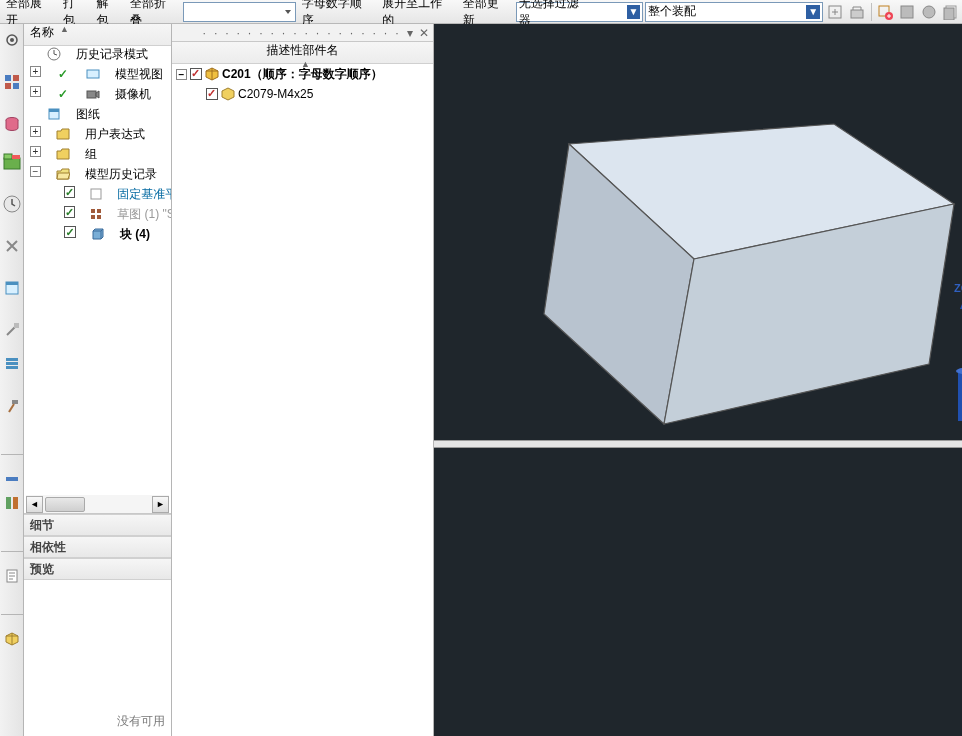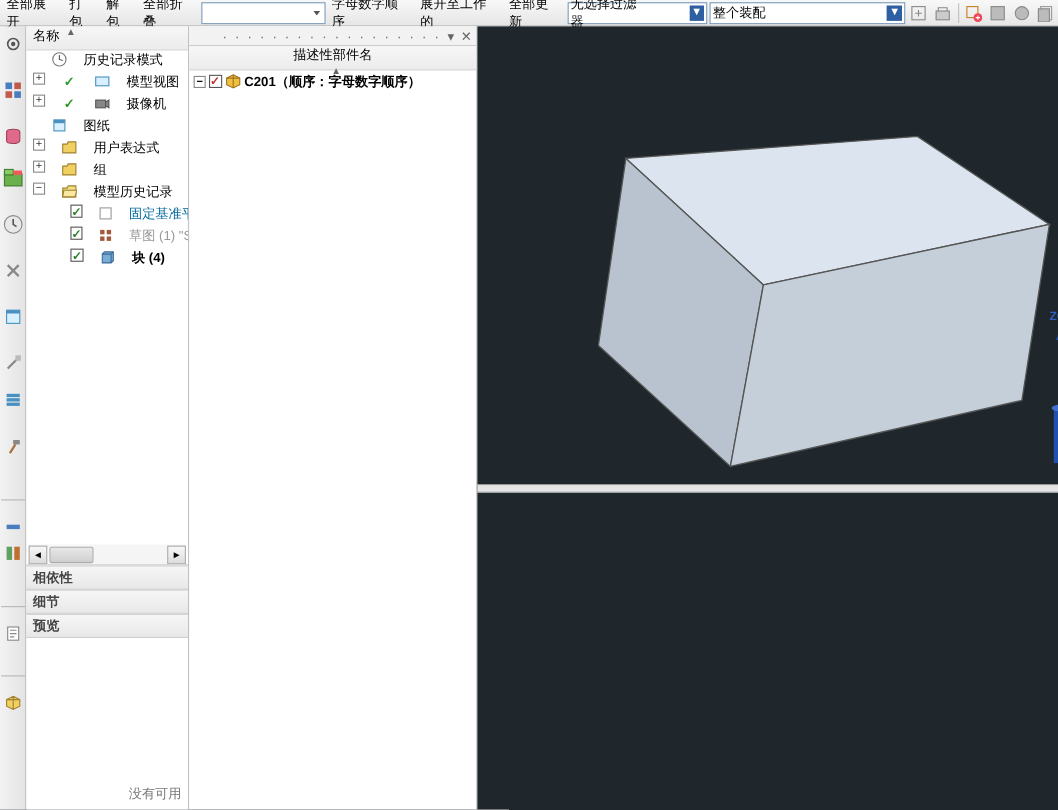--- a/index.html
+++ b/index.html
@@ -332,22 +332,22 @@
           </span>
         <span style="font-weight:bold">块 (4)</span>
       </div>
       <div class="scrolltrack">
         <span class="sbtn">◄</span>
         <span class="thumb"></span>
         <span class="track"></span>
         <span class="sbtn">►</span>
       </div>
     </div>
+    <div class="nav-sec">细节</div>
     <div class="nav-sec">相依性</div>
-    <div class="nav-sec">细节</div>
     <div class="nav-sec">预览</div>
     <div class="preview-area">
       <span class="ph">没有可用</span>
     </div>
   </div>
 
   <div class="desc-panel">
     <div class="desc-title">
       <span class="dots">· · · · · · · · · · · · · · · · · ·</span>
       <span>▾</span>
@@ -359,20 +359,27 @@
     </div>
     <div class="desc-tree">
       <div class="dt-row bold">
         <span class="exp">−</span>
         <span class="chk on"></span>
         <span class="cube-ico"><svg width="14" height="14" viewBox="0 0 14 14">
               <path d="M7 1 L13 4 L13 10 L7 13 L1 10 L1 4 Z" fill="#f0c040" stroke="#a07020"></path>
               <path d="M7 1 L7 13 M1 4 L13 4" stroke="#a07020" fill="none"></path>
             </svg></span>
         <span>C201（顺序：字母数字顺序）</span>
+      </div>
+      <div class="dt-row" style="padding-left:34px">
+        <span class="chk on"></span>
+        <span class="cube-ico"><svg width="14" height="14" viewBox="0 0 14 14">
+              <path d="M7 1 L13 4 L13 10 L7 13 L1 10 L1 4 Z" fill="#f0d060" stroke="#a08030"></path>
+            </svg></span>
+        <span>C2079-M4x25</span>
       </div>
     </div>
   </div>
 
   <div class="view3d">
     <svg class="cube3d" width="430" height="360" viewBox="0 0 430 360">
       <polygon points="35,40 300,20 420,100 160,155" fill="#dce5ef" stroke="#555" stroke-width="1.2"></polygon>
       <polygon points="35,40 160,155 130,320 10,210" fill="#b8c3cf" stroke="#555" stroke-width="1.2"></polygon>
       <polygon points="160,155 420,100 395,260 130,320" fill="#c4cfd9" stroke="#555" stroke-width="1.2"></polygon>
     </svg>

